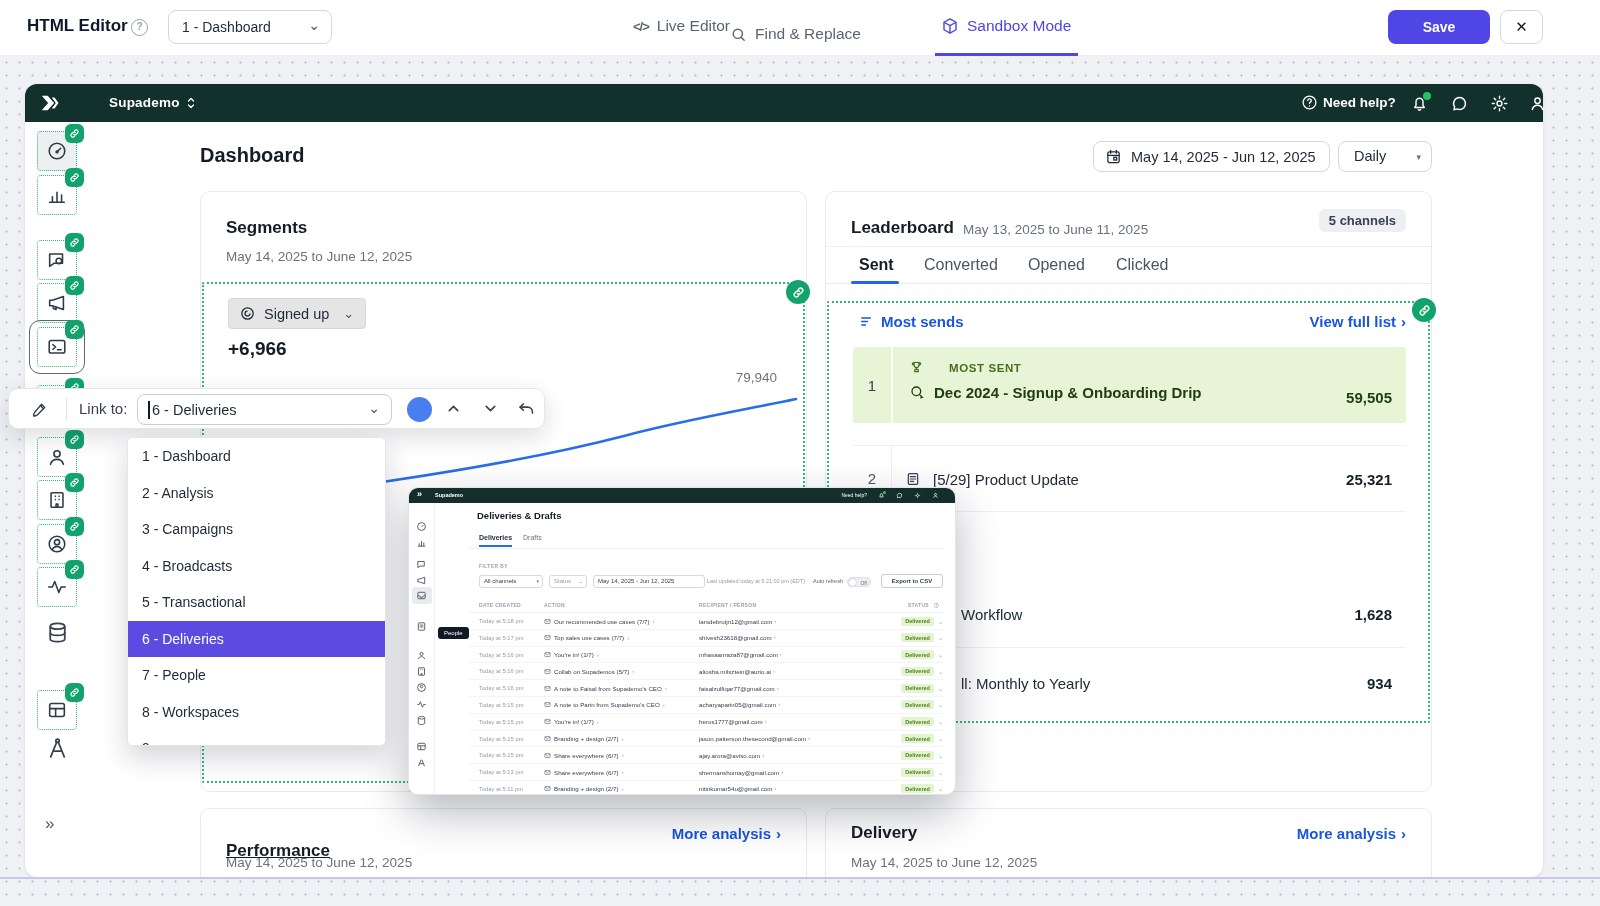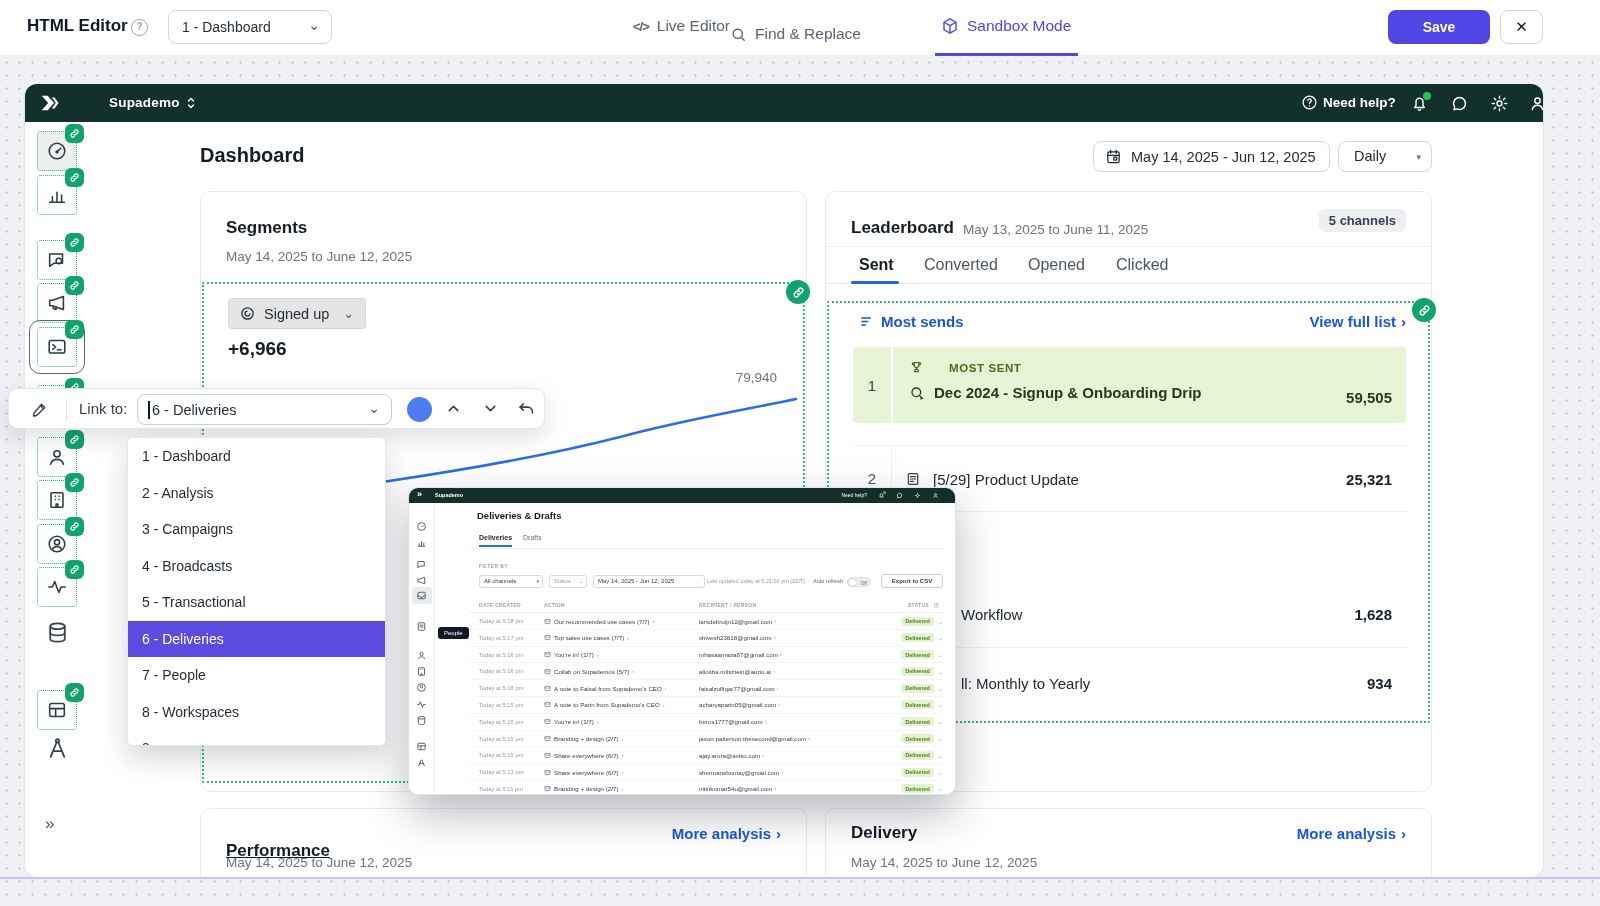--- a/index.html
+++ b/index.html
@@ -477,21 +477,21 @@
             <span class="rank-div" style="background:#fff;width:2px;"></span>
             <span class="abs" style="left:56px;top:13px;display:flex;align-items:center;gap:25px;">
               <span>
                   <svg width="15" height="15" viewBox="0 0 24 24" fill="none" stroke="#42691f" stroke-width="1.9" stroke-linecap="round" stroke-linejoin="round">
                     <path d="M8 4h8v4a4 4 0 01-8 0z"></path>
                     <path d="M8 5H5.4a2.6 2.6 0 002.8 3M16 5h2.6a2.6 2.6 0 01-2.8 3M12 12v3M9 18.5h6l-.6-3.5h-4.8z"></path>
                   </svg>
                 </span>
               <span style="font-size:11.5px;font-weight:700;color:#4c6b1f;letter-spacing:.6px;">MOST SENT</span>
             </span>
-            <span class="abs" style="left:56px;top:37px;display:flex;align-items:flex-end;gap:9px;">
+            <span class="abs" style="left:56px;top:37px;display:flex;align-items:flex-start;gap:9px;">
               <span>
                   <svg width="16" height="16" viewBox="0 0 24 24" fill="none" stroke="#233d12" stroke-width="1.9" stroke-linecap="round">
                     <circle cx="11" cy="11" r="6.5"></circle>
                     <path d="M15.5 15.5L20 20M20 20l-2 .4.5-2z"></path>
                   </svg>
                 </span>
               <span style="font-size:15px;font-weight:700;color:#233d12;">Dec 2024 - Signup &amp; Onboarding Drip</span>
             </span>
             <span class="row-val" style="color:#233d12;top:50px;">59,505</span>
           </div>

